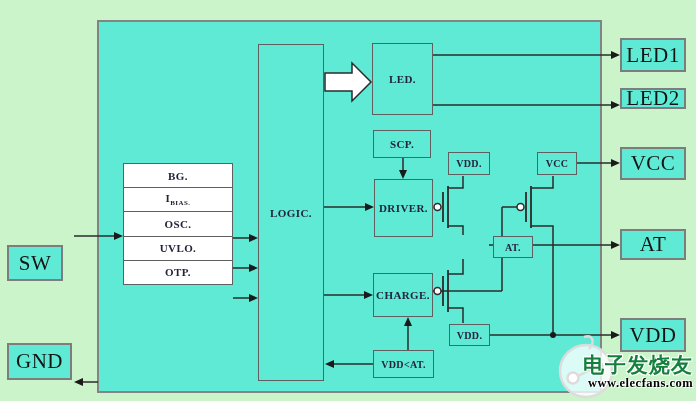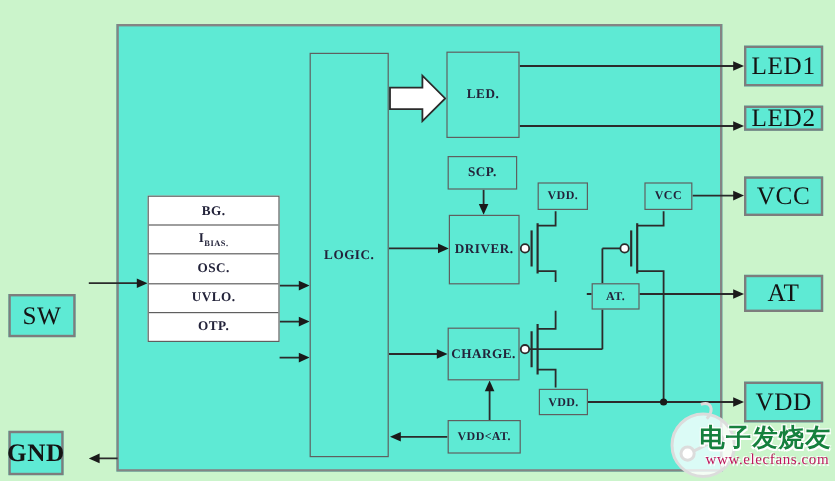--- a/index.html
+++ b/index.html
@@ -14,21 +14,21 @@
   .lbl-sm{font-size:10px;font-weight:bold;color:#23233a;letter-spacing:0.3px;}
   .stack{position:absolute;left:123px;top:163px;width:110px;height:122px;background:#fff;
          border:1.5px solid #5f5f5f;box-sizing:border-box;display:flex;flex-direction:column;}
   .srow{flex:1;display:flex;align-items:center;justify-content:center;}
   .srow + .srow{border-top:1.5px solid #5f5f5f;}
   sub{font-size:7px;font-weight:bold;}
   .wire-layer{position:absolute;left:0;top:0;width:696px;height:401px;pointer-events:none;}
   .wm-brand{position:absolute;left:583px;top:351px;font-size:21px;font-weight:bold;color:#15803d;
             letter-spacing:1px;white-space:nowrap;
             text-shadow:1px 1px 0 #ffffff,-1px -1px 0 #ffffff,1px -1px 0 #fff,-1px 1px 0 #fff;}
-  .wm-url{position:absolute;left:588px;top:376px;font-size:12.5px;font-weight:normal;color:#be185d;
+  .wm-url{position:absolute;left:588px;top:376px;font-size:12.5px;font-weight:bold;color:#000000;
           letter-spacing:0.5px;white-space:nowrap;
           text-shadow:1px 1px 0 #ffffff,-1px -1px 0 #ffffff;}
 </style>
 </head>
 <body>
 
 <div class="canvas">
 
   <div class="bx main" style="left:97px;top:20px;width:505px;height:373px;"></div>
 
@@ -103,21 +103,21 @@
       <path d="M 589,349 C 596,341 592,334 584,337" fill="none"></path>
       <circle cx="573" cy="378" r="5.5" fill="#ffffff"></circle>
       <circle cx="597" cy="367" r="5.5" fill="#ffffff"></circle>
       <line x1="578" y1="376" x2="592" y2="369"></line>
     </g>
   </svg>
 
   <div class="bx ext" style="left:7px;top:216px;width:56px;height:36px;margin-top:29px;">
     <span>SW</span>
   </div>
-  <div class="bx ext" style="left:7px;top:359px;width:46px;height:37px;font-weight:bold;">
+  <div class="bx ext" style="left:7px;top:343px;width:65px;height:37px;">
     <span>GND</span>
   </div>
 
   <div class="bx ext" style="left:620px;top:38px;width:66px;height:34px;">
     <span>LED1</span>
   </div>
   <div class="bx ext" style="left:620px;top:88px;width:66px;height:21px;text-align:right;">
     <span>LED2</span>
   </div>
   <div class="bx ext" style="left:620px;top:147px;width:66px;height:33px;">

